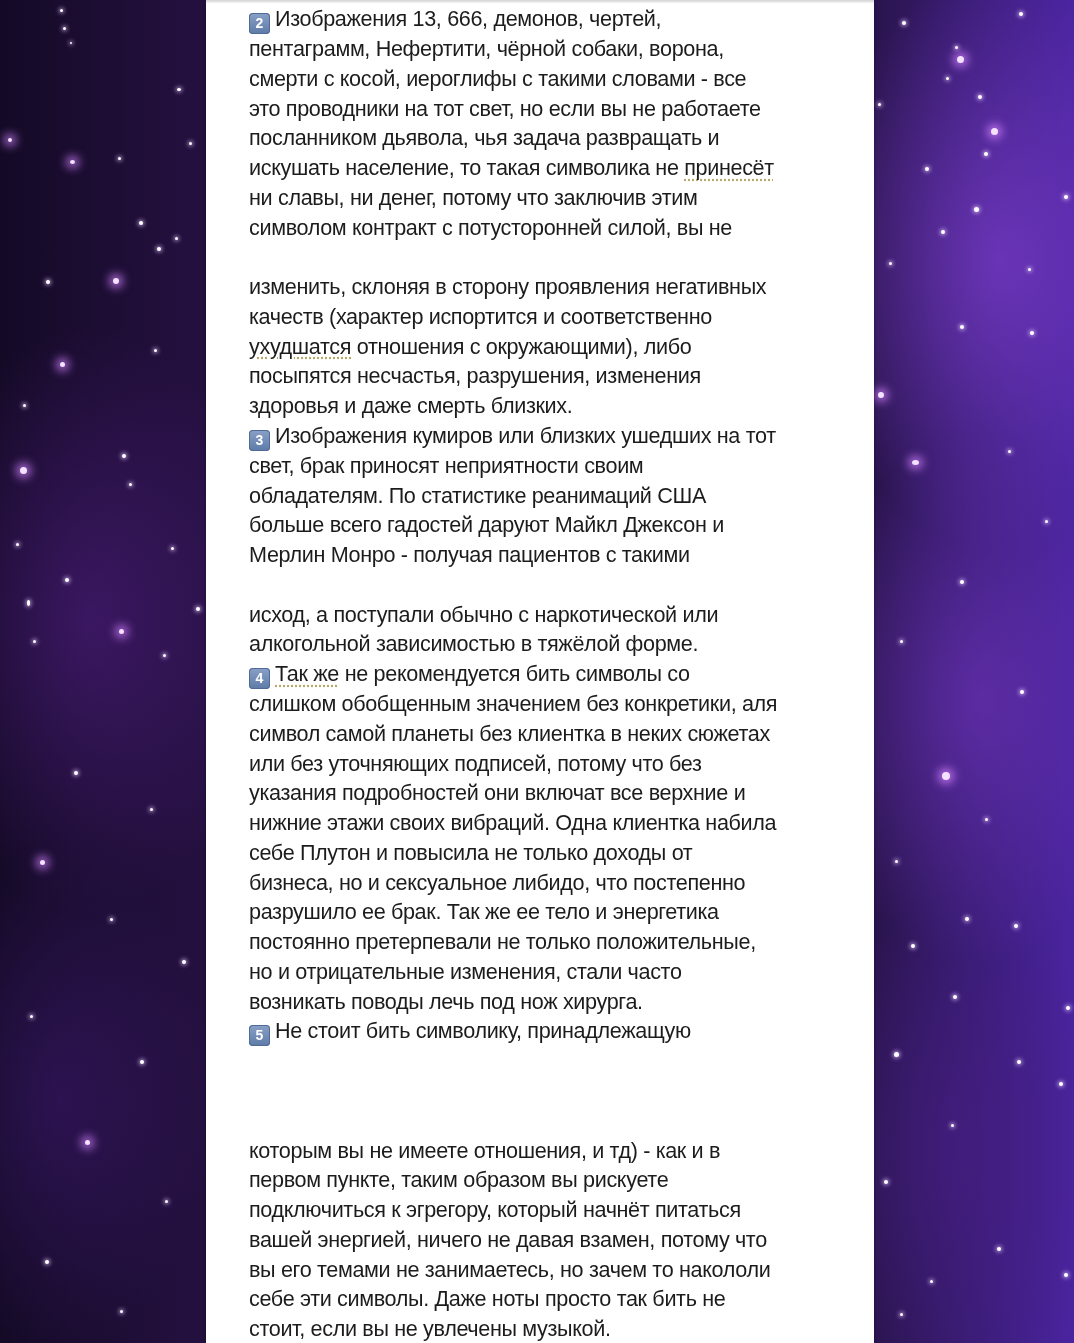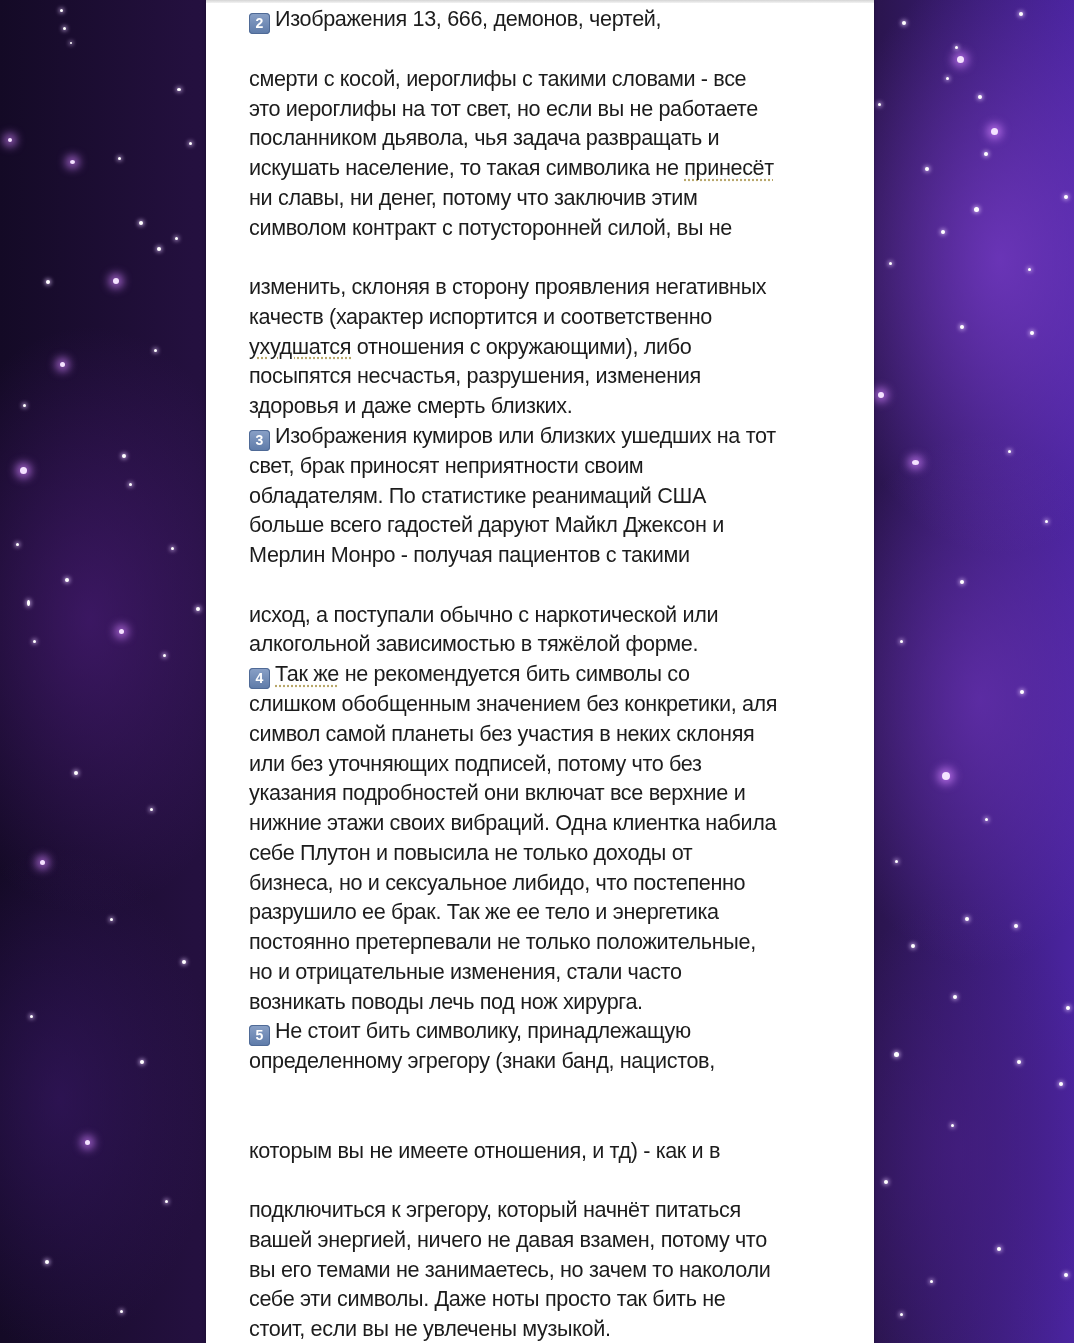--- a/index.html
+++ b/index.html
@@ -171,23 +171,23 @@
   <span class="star" style="left:1064px;top:1273px;width:4px;height:4px"></span>
   <span class="star" style="left:900px;top:1313px;width:3px;height:3px"></span>
 </div>
 
 <div class="panel">
   <div class="panel-topline"></div>
   <div class="content">
 
     <div class="para">
       <span class="keycap">2</span><span>Изображения 13, 666, демонов, чертей,</span><br>
-      <br>
+      <span>пентаграмм, Нефертити, чёрной собаки, ворона,</span><br>
       <span>смерти с косой, иероглифы с такими словами - все</span><br>
-      <span>это иероглифы на тот свет, но если вы не работаете</span><br>
+      <span>это проводники на тот свет, но если вы не работаете</span><br>
       <span>посланником дьявола, чья задача развращать и</span><br>
       <span>искушать население, то такая символика не </span><span class="spell">принесёт</span><br>
       <span>ни славы, ни денег, потому что заключив этим</span><br>
       <span>символом контракт с потусторонней силой, вы не</span><br>
       <br>
       <span>изменить, склоняя в сторону проявления негативных</span><br>
       <span>качеств (характер испортится и соответственно</span><br>
       <span class="spell">ухудшатся</span><span> отношения с окружающими), либо</span><br>
       <span>посыпятся несчастья, разрушения, изменения</span><br>
       <span>здоровья и даже смерть близких.</span>
@@ -200,39 +200,39 @@
       <span>больше всего гадостей даруют Майкл Джексон и</span><br>
       <span>Мерлин Монро - получая пациентов с такими</span><br>
       <br>
       <span>исход, а поступали обычно с наркотической или</span><br>
       <span>алкогольной зависимостью в тяжёлой форме.</span>
     </div>
 
     <div class="para">
       <span class="keycap">4</span><span class="spell">Так же</span><span> не рекомендуется бить символы со</span><br>
       <span>слишком обобщенным значением без конкретики, аля</span><br>
-      <span>символ самой планеты без участия в неких склоняя</span><br>
+      <span>символ самой планеты без клиентка в неких сюжетах</span><br>
       <span>или без уточняющих подписей, потому что без</span><br>
       <span>указания подробностей они включат все верхние и</span><br>
       <span>нижние этажи своих вибраций. Одна клиентка набила</span><br>
       <span>себе Плутон и повысила не только доходы от</span><br>
       <span>бизнеса, но и сексуальное либидо, что постепенно</span><br>
       <span>разрушило ее брак. Так же ее тело и энергетика</span><br>
       <span>постоянно претерпевали не только положительные,</span><br>
       <span>но и отрицательные изменения, стали часто</span><br>
       <span>возникать поводы лечь под нож хирурга.</span>
     </div>
 
     <div class="para">
       <span class="keycap">5</span><span>Не стоит бить символику, принадлежащую</span><br>
-      <span>определенному эгрегору (знаки банд, нацистов,</span><br>
+      <br>
       <br>
       <br>
       <span>которым вы не имеете отношения, и тд) - как и в</span><br>
-      <br>
+      <span>первом пункте, таким образом вы рискуете</span><br>
       <span>подключиться к эгрегору, который начнёт питаться</span><br>
       <span>вашей энергией, ничего не давая взамен, потому что</span><br>
       <span>вы его темами не занимаетесь, но зачем то накололи</span><br>
       <span>себе эти символы. Даже ноты просто так бить не</span><br>
       <span>стоит, если вы не увлечены музыкой.</span>
     </div>
 
   </div>
 </div>
 

